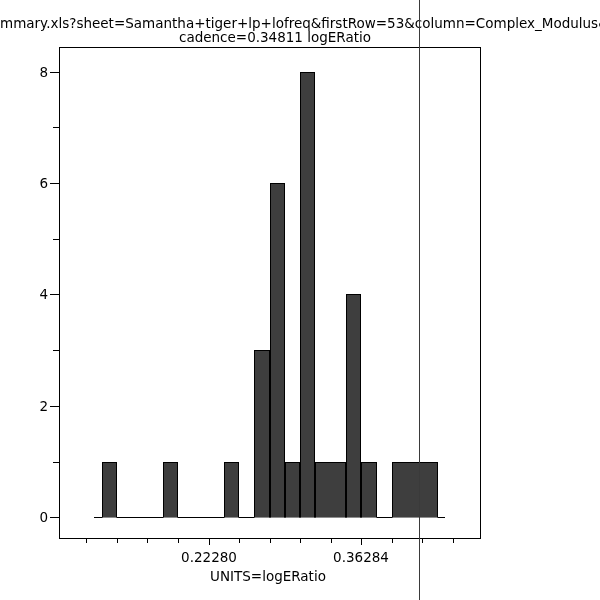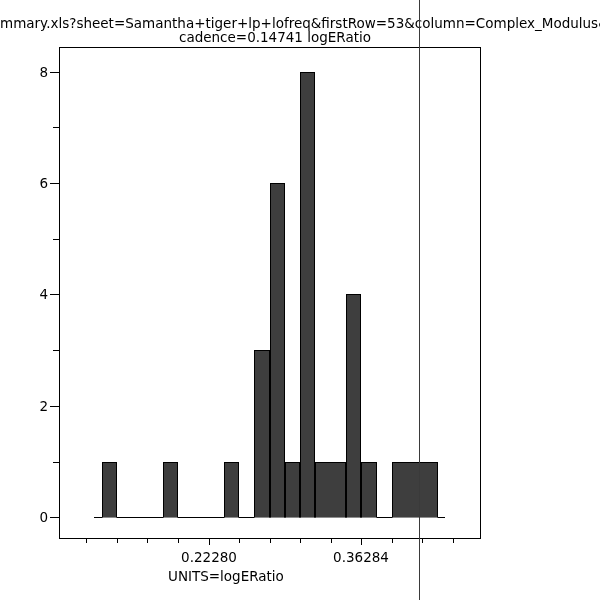--- a/index.html
+++ b/index.html
@@ -13,28 +13,28 @@
   #title2{left:275px;top:30px;transform:translateX(-50%);}
   #plot-frame{position:absolute;left:59px;top:47px;width:422px;height:492px;
     border:1px solid #000;box-sizing:border-box;background:#fff;}
   .bar{position:absolute;box-sizing:border-box;z-index:2;}
   #baseline{position:absolute;height:1px;background:#000;z-index:1;}
   .xtick,.ytick{position:absolute;background:#000;}
   .xtick{width:1px;}
   .ytick{height:1px;}
   .xtick-label{position:absolute;width:80px;text-align:center;font-size:13.5px;line-height:14px;top:550px;}
   .ytick-label{position:absolute;width:28px;text-align:right;font-size:13.5px;line-height:16px;left:20px;}
-  #x-axis-title{position:absolute;width:200px;text-align:left;font-size:13.5px;line-height:14px;top:569px;left:168px;}
+  #x-axis-title{position:absolute;width:200px;text-align:center;font-size:13.5px;line-height:14px;top:569px;left:168px;}
   #marker-line{position:absolute;top:0;width:1px;height:600px;background:#3a3a3a;z-index:5;}
 </style>
 </head>
 <body>
 
 <div id="title1" class="title-line">mmary.xls?sheet=Samantha+tiger+lp+lofreq&amp;firstRow=53&amp;column=Complex_Modulus&amp;depende</div>
-<div id="title2" class="title-line">cadence=0.14741 logERatio</div>
+<div id="title2" class="title-line">cadence=0.34811 logERatio</div>
 
 <div id="plot-frame"></div>
 <div id="bars-layer">
     <div class="bar" style="left: 102px; top: 462px; width: 15px; height: 56px; background: rgb(62, 62, 62); border-width: 1px; border-style: solid; border-color: rgb(0, 0, 0) rgb(0, 0, 0) rgb(142, 142, 142); border-image: initial;"></div>
     <div class="bar" style="left: 163px; top: 462px; width: 15px; height: 56px; background: rgb(62, 62, 62); border-width: 1px; border-style: solid; border-color: rgb(0, 0, 0) rgb(0, 0, 0) rgb(142, 142, 142); border-image: initial;"></div>
     <div class="bar" style="left: 224px; top: 462px; width: 15px; height: 56px; background: rgb(62, 62, 62); border-width: 1px; border-style: solid; border-color: rgb(0, 0, 0) rgb(0, 0, 0) rgb(142, 142, 142); border-image: initial;"></div>
     <div class="bar" style="left: 254px; top: 350px; width: 16px; height: 168px; background: rgb(62, 62, 62); border-width: 1px; border-style: solid; border-color: rgb(0, 0, 0) rgb(0, 0, 0) rgb(142, 142, 142); border-image: initial;"></div>
     <div class="bar" style="left: 270px; top: 183px; width: 15px; height: 335px; background: rgb(62, 62, 62); border-width: 1px; border-style: solid; border-color: rgb(0, 0, 0) rgb(0, 0, 0) rgb(142, 142, 142); border-image: initial;"></div>
     <div class="bar" style="left: 285px; top: 462px; width: 15px; height: 56px; background: rgb(62, 62, 62); border-width: 1px; border-style: solid; border-color: rgb(0, 0, 0) rgb(0, 0, 0) rgb(142, 142, 142); border-image: initial;"></div>
     <div class="bar" style="left: 300px; top: 72px; width: 15px; height: 446px; background: rgb(62, 62, 62); border-width: 1px; border-style: solid; border-color: rgb(0, 0, 0) rgb(0, 0, 0) rgb(142, 142, 142); border-image: initial;"></div>

